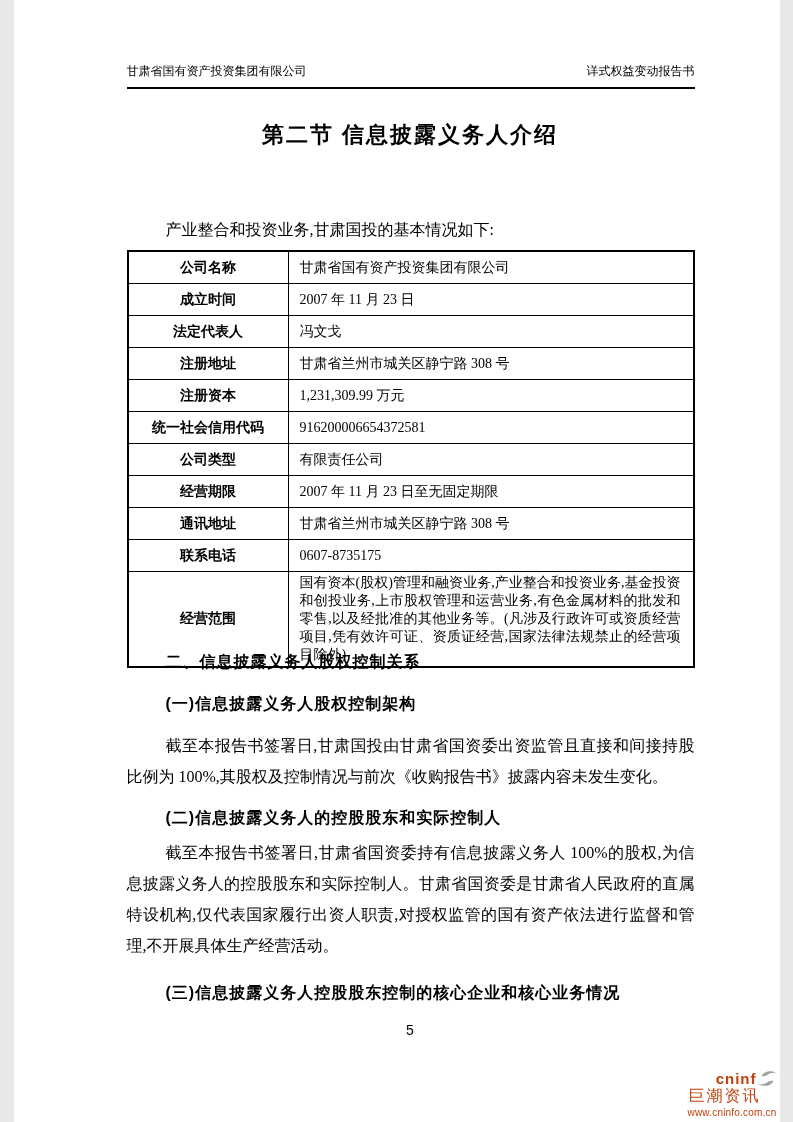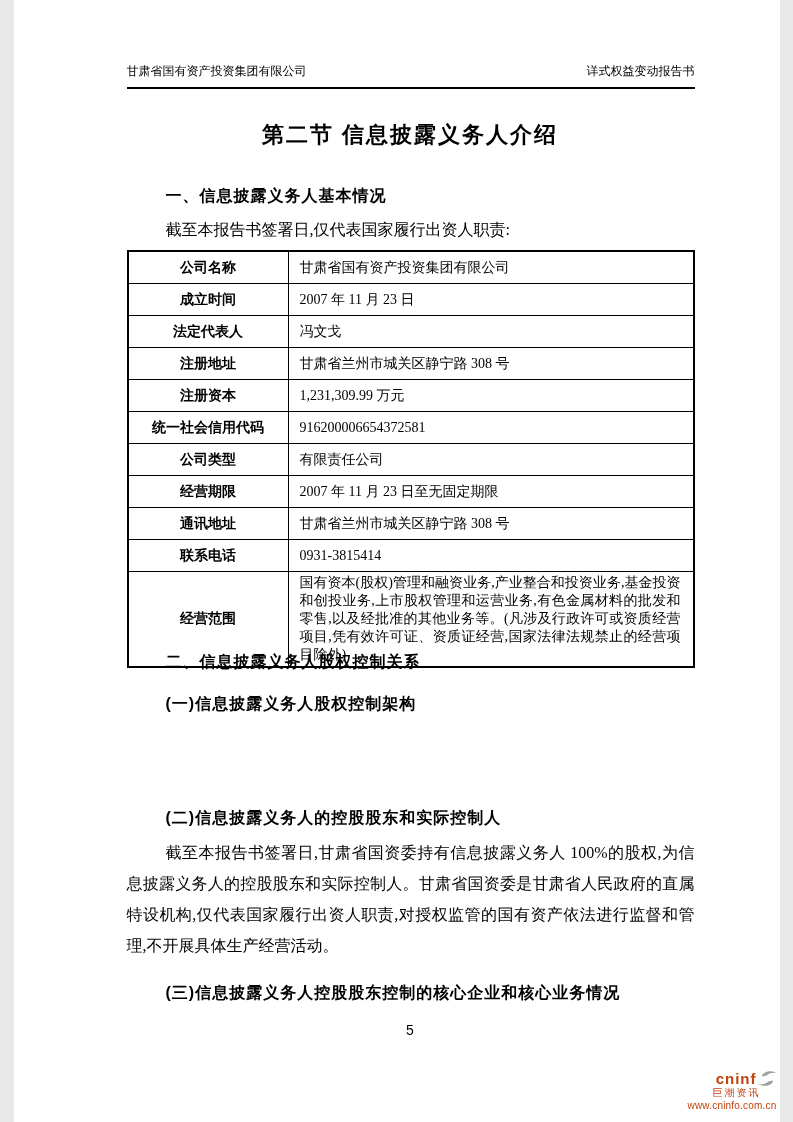--- a/index.html
+++ b/index.html
@@ -80,38 +80,37 @@
   }
   .logo{
     position:absolute;top:1070px;right:3px;width:104px;
     display:flex;flex-direction:column;align-items:flex-end;
     color:#c2410c;
     font-family:"Liberation Sans","DejaVu Sans",sans-serif;
     line-height:1.15;
   }
   .logo-top{display:flex;align-items:center;gap:1px;}
   .logo-brand{font-weight:bold;font-size:15px;letter-spacing:1px;}
-  .logo-cn{font-size:10px;letter-spacing:2px;margin:0 16px 1px 0;}
+  .logo-cn{font-size:16px;letter-spacing:2px;margin:0 16px 1px 0;}
   .logo-url{font-size:10px;letter-spacing:0.2px;}
 </style>
 </head>
 <body>
 
 <div class="page">
 
   <div class="header">
     <span>甘肃省国有资产投资集团有限公司</span>
     <span>详式权益变动报告书</span>
   </div>
 
   <div class="doc-title">第二节 信息披露义务人介绍</div>
 
-  <div class="heading h-basic">一、信息披露义务人基本情况</div>
 
-  <div class="intro">截至本报告书签署日,仅代表国家履行出资人职责:</div>
+  <div class="intro">产业整合和投资业务,甘肃国投的基本情况如下:</div>
 
   <table class="company">
     <tbody>
       <tr>
         <td class="label">公司名称</td>
         <td class="value">甘肃省国有资产投资集团有限公司</td>
       </tr>
       <tr>
         <td class="label">成立时间</td>
         <td class="value">2007 年 11 月 23 日</td>
@@ -139,32 +138,33 @@
       <tr>
         <td class="label">经营期限</td>
         <td class="value">2007 年 11 月 23 日至无固定期限</td>
       </tr>
       <tr>
         <td class="label">通讯地址</td>
         <td class="value">甘肃省兰州市城关区静宁路 308 号</td>
       </tr>
       <tr>
         <td class="label">联系电话</td>
-        <td class="value">0931-3815414</td>
+        <td class="value">0607-8735175</td>
       </tr>
       <tr>
         <td class="label">经营范围</td>
         <td class="value">国有资本(股权)管理和融资业务,产业整合和投资业务,基金投资和创投业务,上市股权管理和运营业务,有色金属材料的批发和零售,以及经批准的其他业务等。(凡涉及行政许可或资质经营项目,凭有效许可证、资质证经营,国家法律法规禁止的经营项目除外)</td>
       </tr>
     </tbody>
   </table>
 
   <div class="heading h-sub1">(一)信息披露义务人股权控制架构</div>
 
   <div class="heading h-control">二、信息披露义务人股权控制关系</div>
+  <p class="body-para p-sub1">截至本报告书签署日,甘肃国投由甘肃省国资委出资监管且直接和间接持股比例为 100%,其股权及控制情况与前次《收购报告书》披露内容未发生变化。</p>
 
   <div class="heading h-sub2">(二)信息披露义务人的控股股东和实际控制人</div>
   <p class="body-para p-sub2">截至本报告书签署日,甘肃省国资委持有信息披露义务人 100%的股权,为信息披露义务人的控股股东和实际控制人。甘肃省国资委是甘肃省人民政府的直属特设机构,仅代表国家履行出资人职责,对授权监管的国有资产依法进行监督和管理,不开展具体生产经营活动。</p>
 
   <div class="heading h-sub3">(三)信息披露义务人控股股东控制的核心企业和核心业务情况</div>
 
   <div class="page-num">5</div>
 
   <div class="logo">
     <div class="logo-top">

